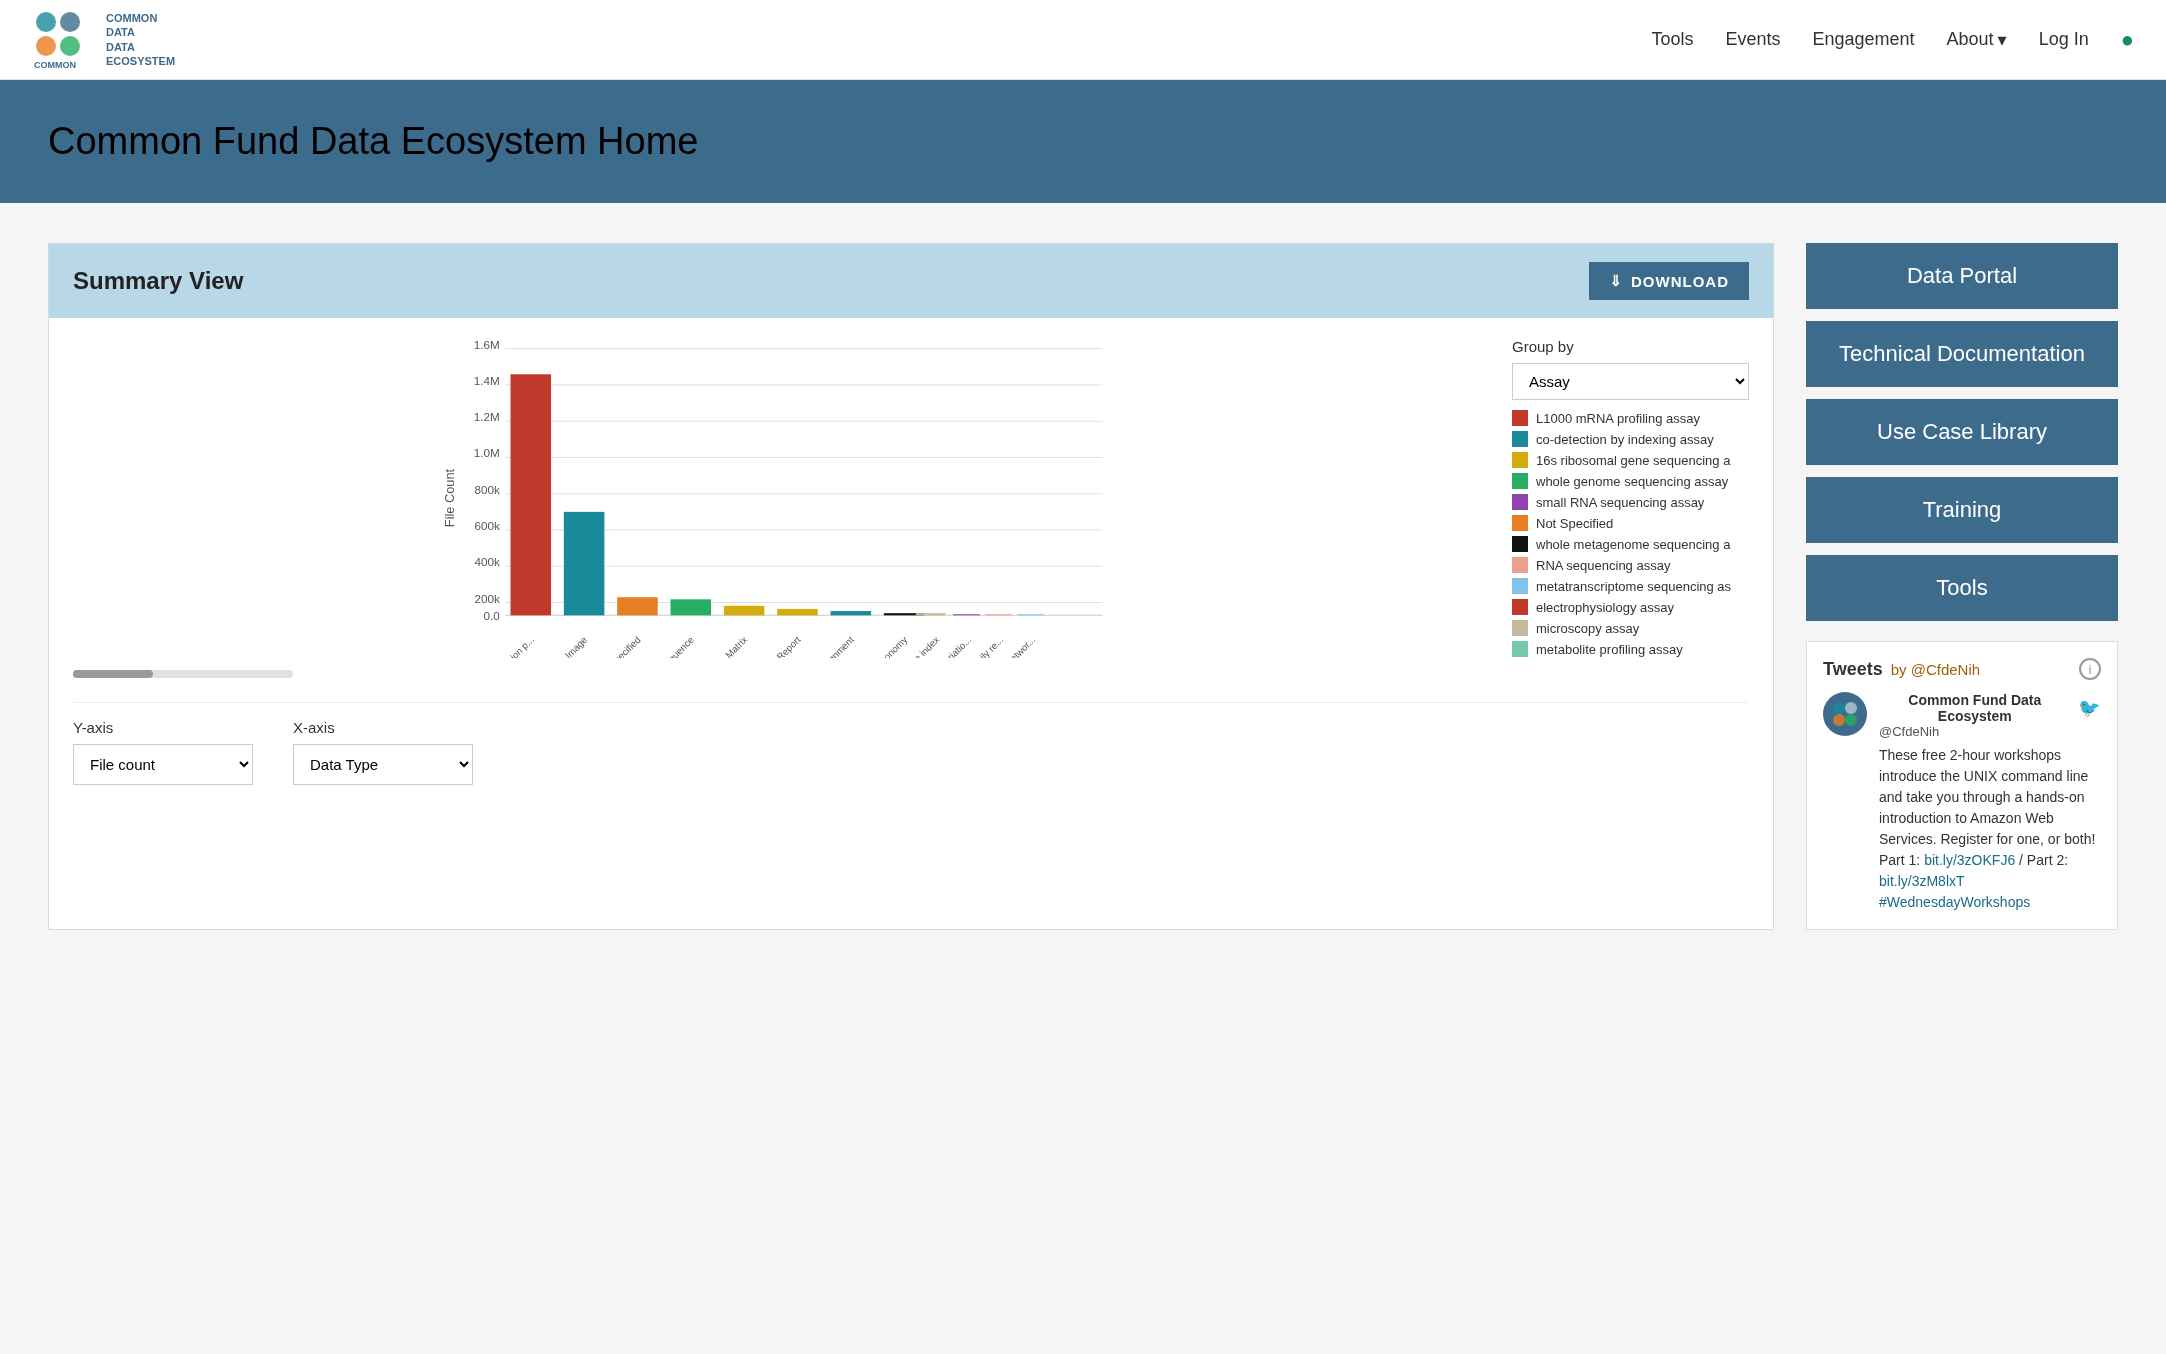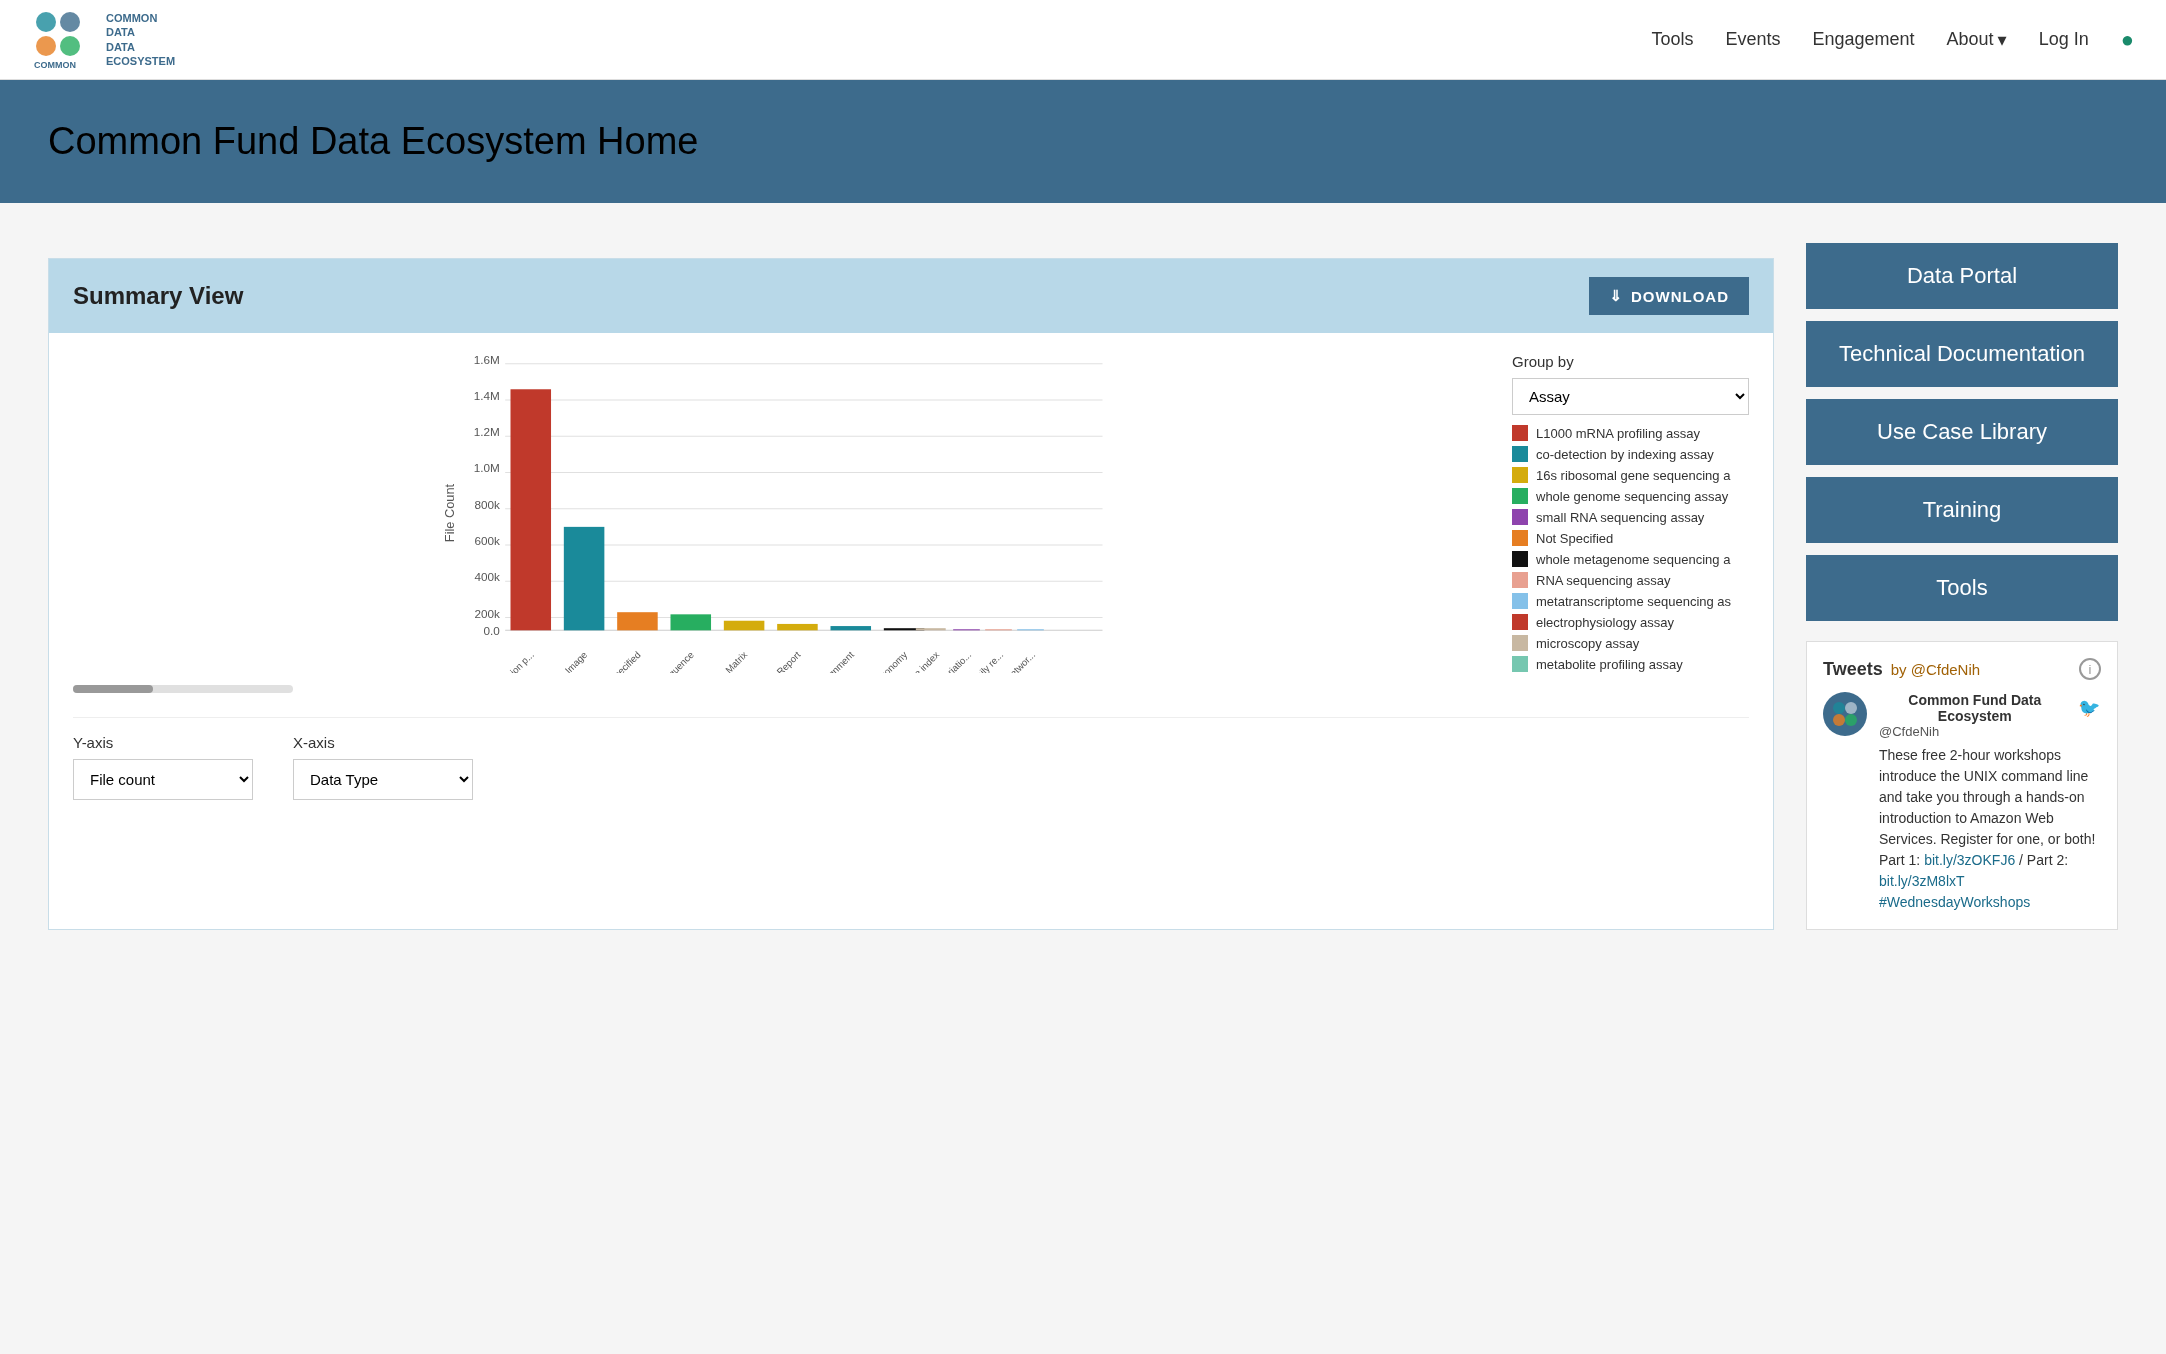--- a/index.html
+++ b/index.html
@@ -63,21 +63,20 @@
       gap: 32px;
       padding: 40px 48px;
       max-width: 2166px;
     }
 
     
     .summary-panel {
       flex: 1;
       background: #fff;
       border: 1px solid #c8dde8;
-      margin-top: 15px;
     }
     .summary-header {
       background: #b8d8e8;
       padding: 18px 24px;
       display: flex;
       align-items: center;
       justify-content: space-between;
     }
     .summary-header h2 {
       font-size: 24px;

